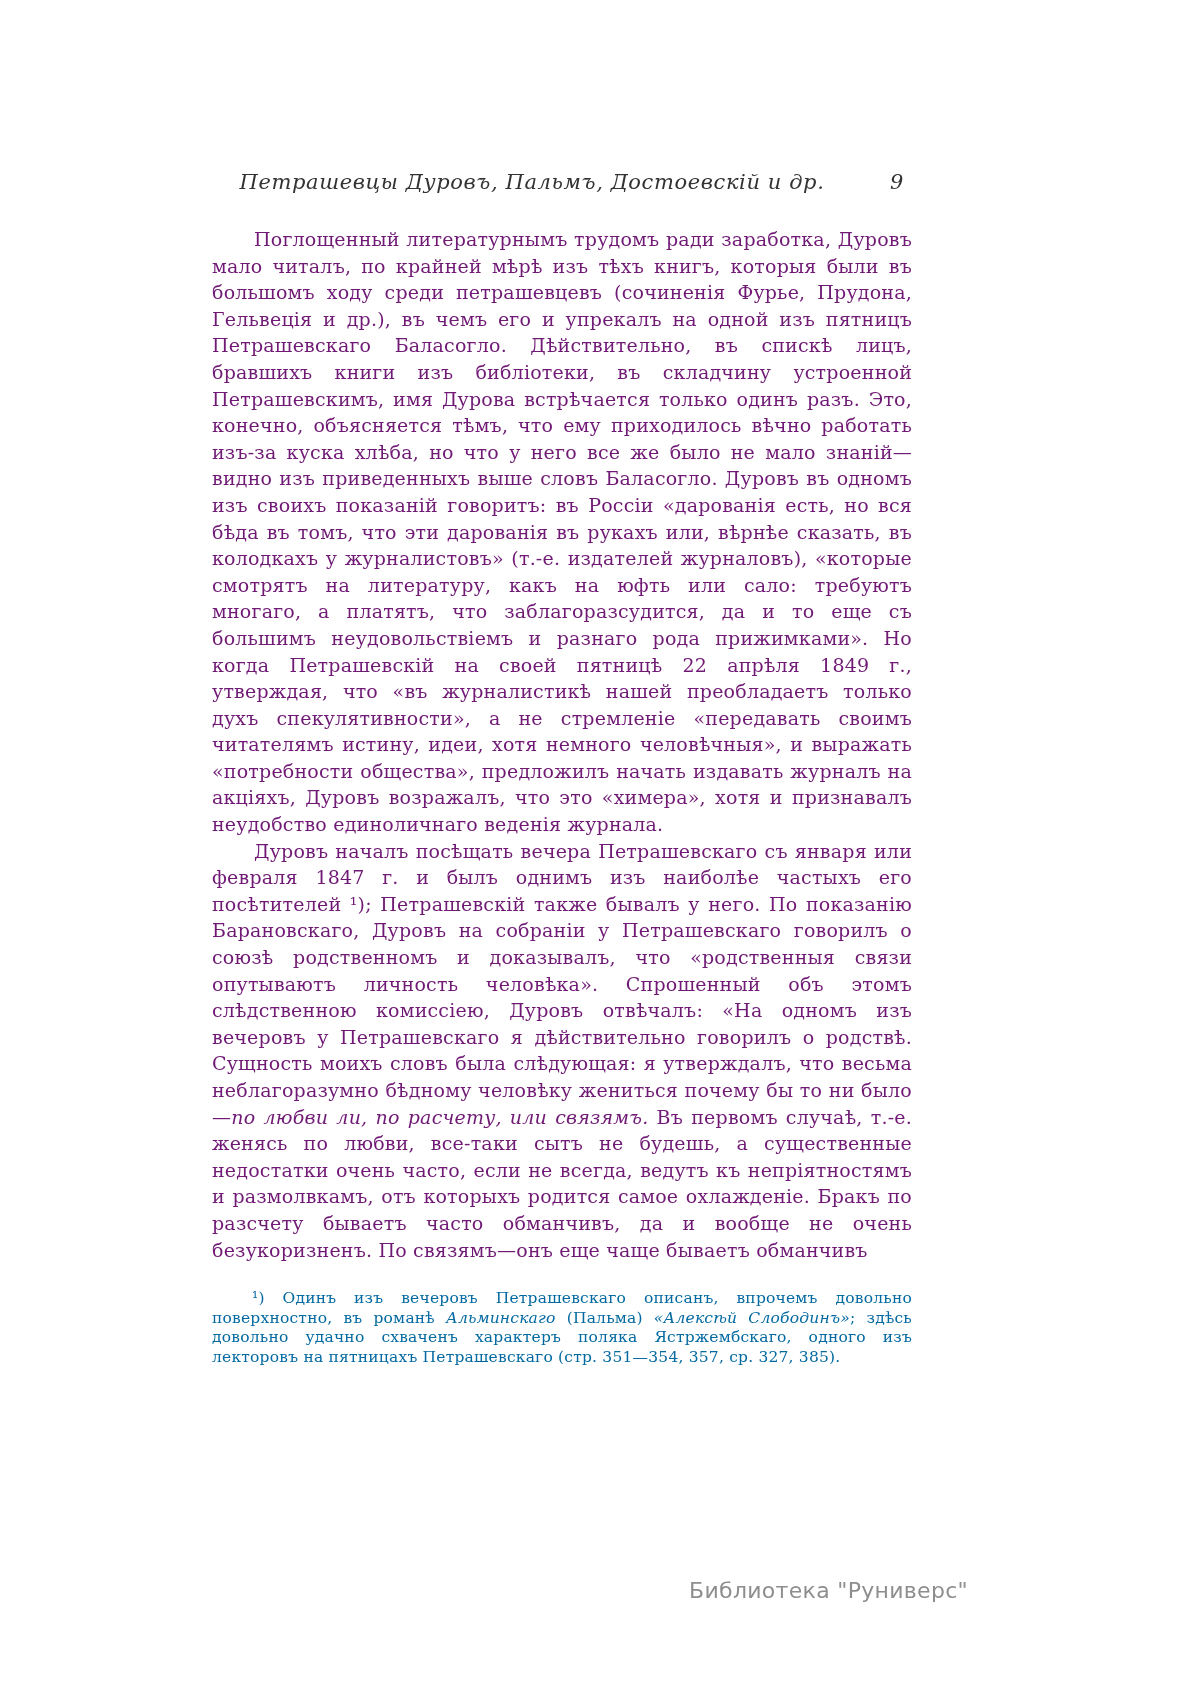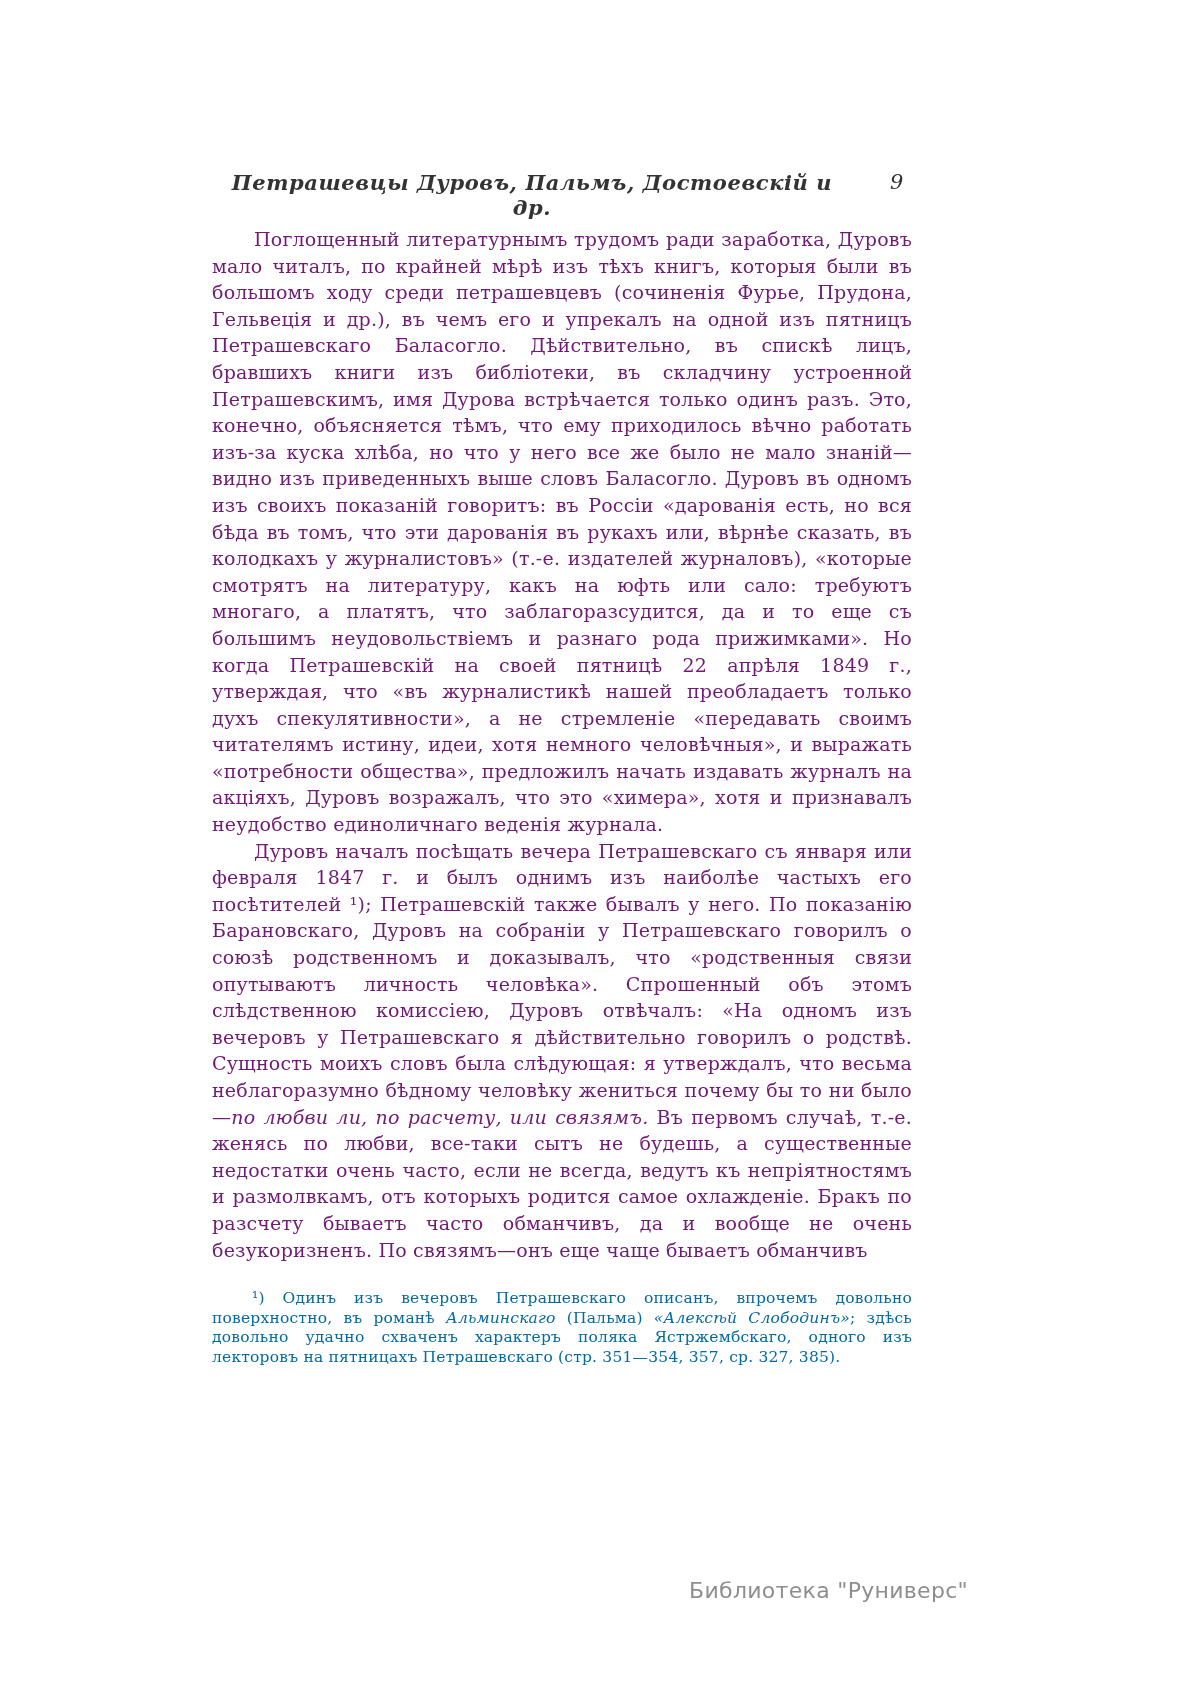--- a/index.html
+++ b/index.html
@@ -31,21 +31,20 @@
     height: 30px;
     font-style: italic;
     font-size: 21px;
     letter-spacing: 0.6px;
     color: #333;
   }
   .running-header .header-title {
     display: block;
     text-align: center;
     padding-right: 60px;
-    font-weight: bold;
   }
   .running-header .page-number {
     position: absolute;
     right: 8px;
     top: 0;
   }
   .body-text {
     margin-top: 26px;
     font-size: 19px;
     line-height: 26.6px;

